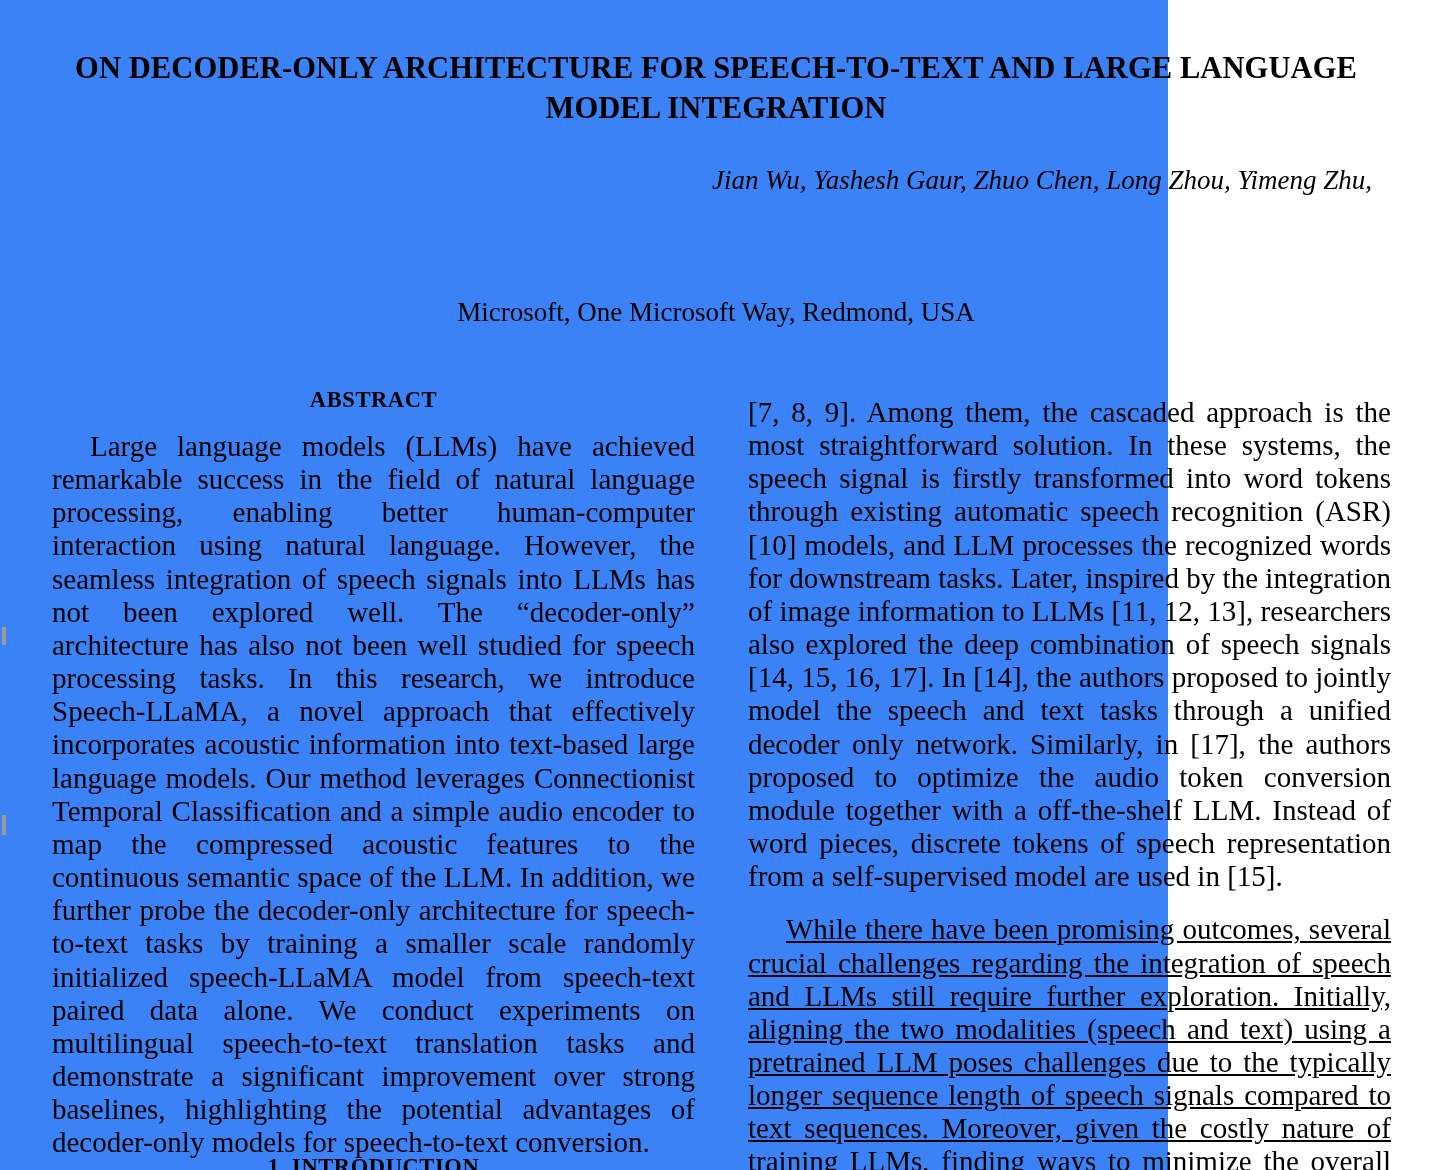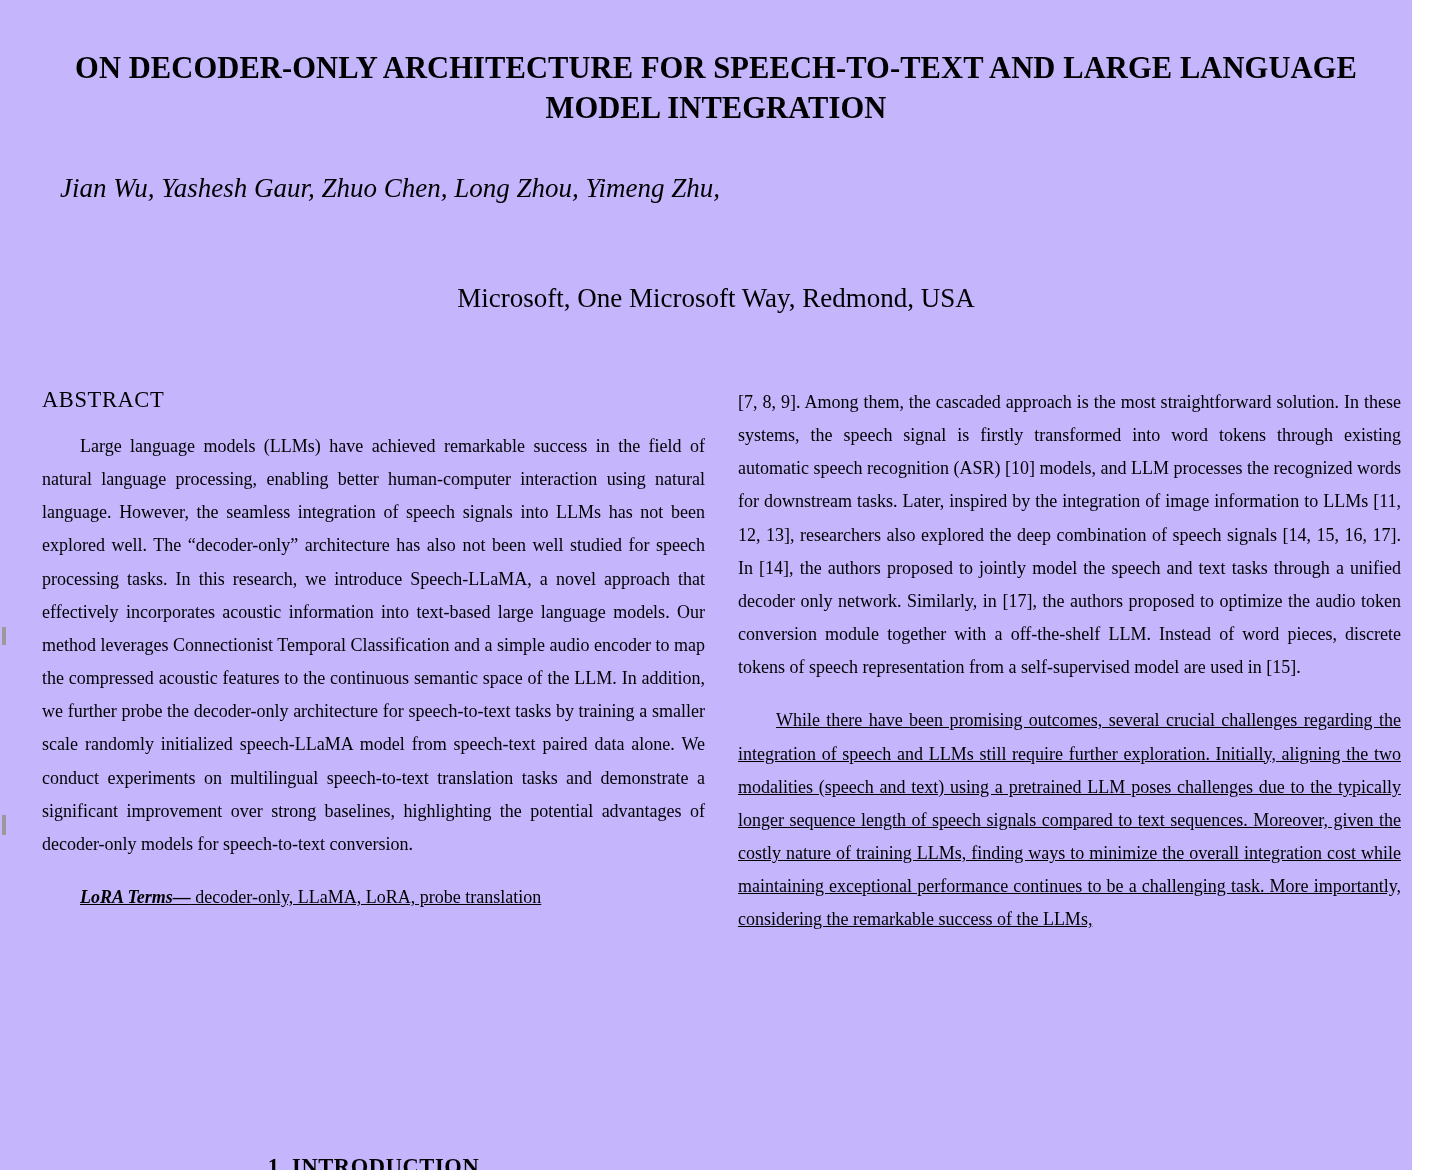--- a/index.html
+++ b/index.html
@@ -13,23 +13,23 @@
     overflow: hidden;
     font-family: "Liberation Serif", "DejaVu Serif", serif;
     color: #000000;
     position: relative;
   }
 
   .page {
     position: absolute;
     left: 0;
     top: 0;
-    width: 1412px;
+    width: 1168px;
     height: 1170px;
-    background: #c4b5fd;
+    background: #3b82f6;
   }
 
   
   .title-block {
     position: absolute;
     left: 60px;
     top: 48px;
     width: 1312px;
     text-align: center;
   }
@@ -38,67 +38,67 @@
     font-weight: bold;
     font-size: 30.5px;
     line-height: 40px;
     letter-spacing: 0.1px;
     margin: 0;
   }
 
   .authors-block {
     position: absolute;
     left: 60px;
-    top: 168px;
+    top: 160px;
     width: 1312px;
-    text-align: left;
+    text-align: right;
   }
   .author-line {
     font-style: italic;
     font-size: 27px;
     line-height: 41px;
     white-space: nowrap;
   }
 
   .affiliation-block {
     position: absolute;
     left: 60px;
-    top: 281px;
+    top: 295px;
     width: 1312px;
     text-align: center;
   }
   .affiliation-line {
     font-size: 27px;
     line-height: 34px;
   }
 
   
   .col {
     position: absolute;
     top: 386px;
     width: 663px;
   }
   .col-left  { left: 42px; }
   .col-right { left: 738px; }
 
   .section-head {
-    text-align: left;
-    font-weight: normal;
+    text-align: center;
+    font-weight: bold;
     font-size: 22.5px;
     letter-spacing: 0.6px;
     margin: 0 0 16px 0;
     line-height: 28px;
   }
 
   .para {
-    font-size: 18px;
+    font-size: 29px;
     line-height: 33.15px;
     text-align: justify;
     text-justify: inter-word;
-    margin: 0;
+    margin: 10px;
     hyphens: manual;
   }
   .para + .para { margin-top: 20px; text-decoration: underline; }
   .para.indent { text-indent: 38px; }
 
   .idx-term {
     font-weight: bold;
     font-style: italic;
   }
 

